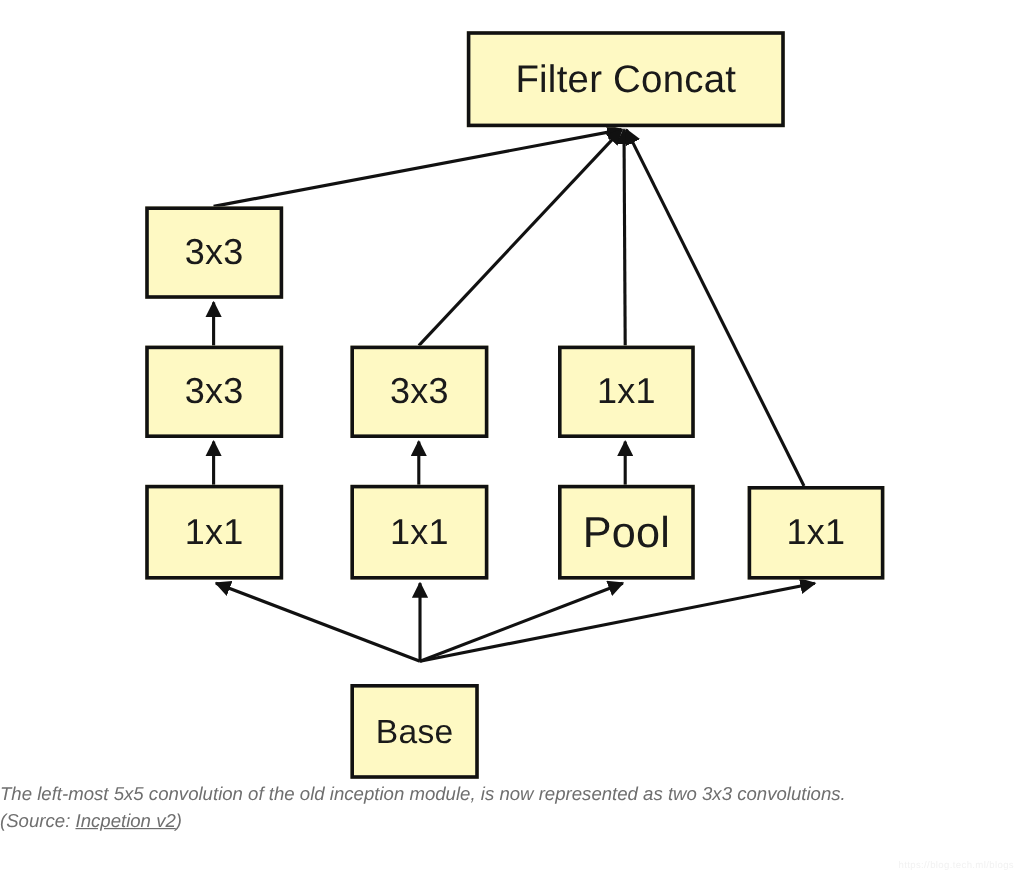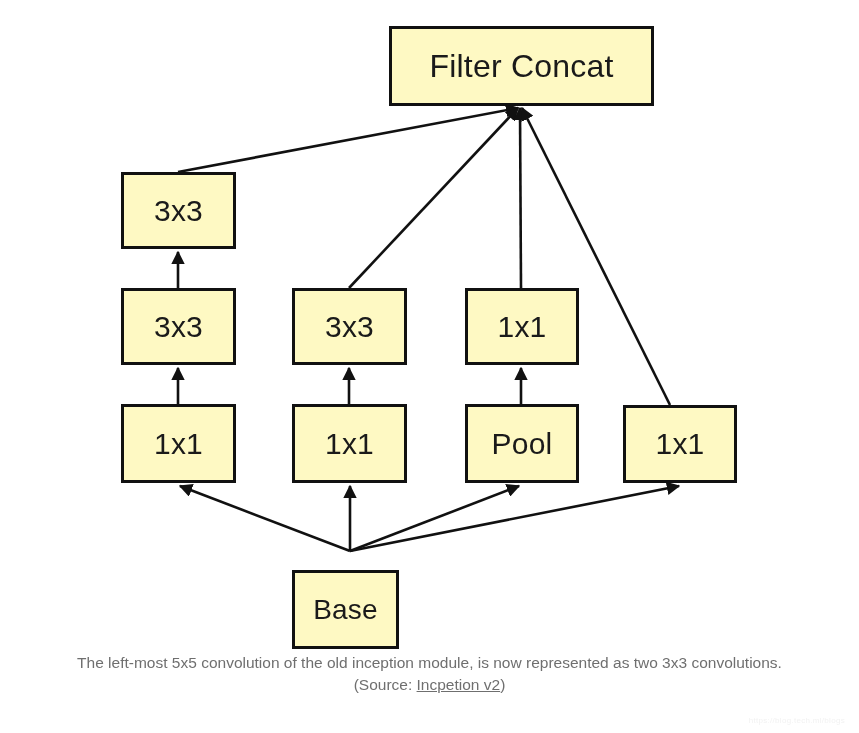--- a/index.html
+++ b/index.html
@@ -39,23 +39,23 @@
   .node-label {
     display: block;
     line-height: 1;
     white-space: nowrap;
   }
   .caption-block {
     position: absolute;
     left: 0;
     top: 652px;
     width: 859px;
-    text-align: center;
     color: #6f6f6f;
     font-family: "Liberation Sans", sans-serif;
+    font-style: italic;
   }
   .caption-line-1 {
     font-size: 15.5px;
     line-height: 22px;
     white-space: nowrap;
   }
   .caption-line-2 {
     font-size: 15.5px;
     line-height: 22px;
   }
@@ -116,21 +116,21 @@
   </div>
   <div class="node-box" style="left: 292px; top: 288px; width: 115px; height: 77px; font-size: 30px; border-color: rgb(17, 17, 17);">
     <span class="node-label">3x3</span>
   </div>
   <div class="node-box" style="left: 292px; top: 404px; width: 115px; height: 79px; font-size: 30px; border-color: rgb(17, 17, 17);">
     <span class="node-label">1x1</span>
   </div>
   <div class="node-box" style="left: 465px; top: 288px; width: 114px; height: 77px; font-size: 30px; border-color: rgb(17, 17, 17);">
     <span class="node-label">1x1</span>
   </div>
-  <div class="node-box" style="left: 465px; top: 404px; width: 114px; height: 79px; font-size: 30px; border-color: rgb(17, 17, 17);">
+  <div class="node-box" style="left: 465px; top: 404px; width: 114px; height: 79px; font-size: 36px; border-color: rgb(17, 17, 17);">
     <span class="node-label">Pool</span>
   </div>
   <div class="node-box" style="left: 623px; top: 405px; width: 114px; height: 78px; font-size: 30px; border-color: rgb(17, 17, 17);">
     <span class="node-label">1x1</span>
   </div>
   <div class="node-box" style="left: 292px; top: 570px; width: 107px; height: 79px; font-size: 28px; border-color: rgb(17, 17, 17);">
     <span class="node-label">Base</span>
   </div>
 
   <div class="caption-block">

